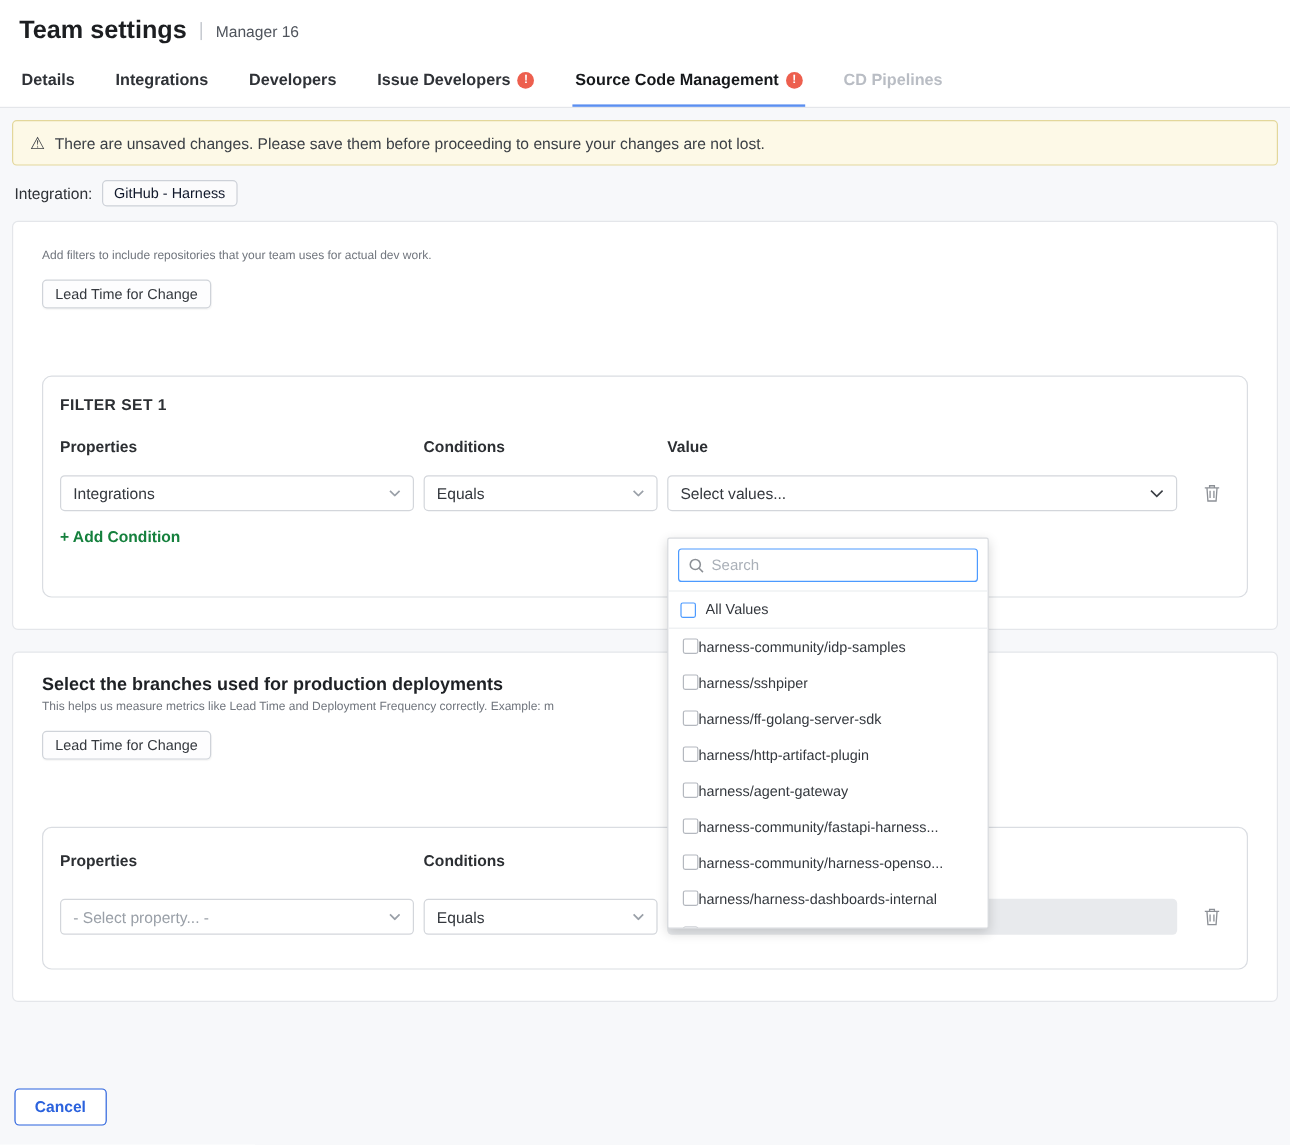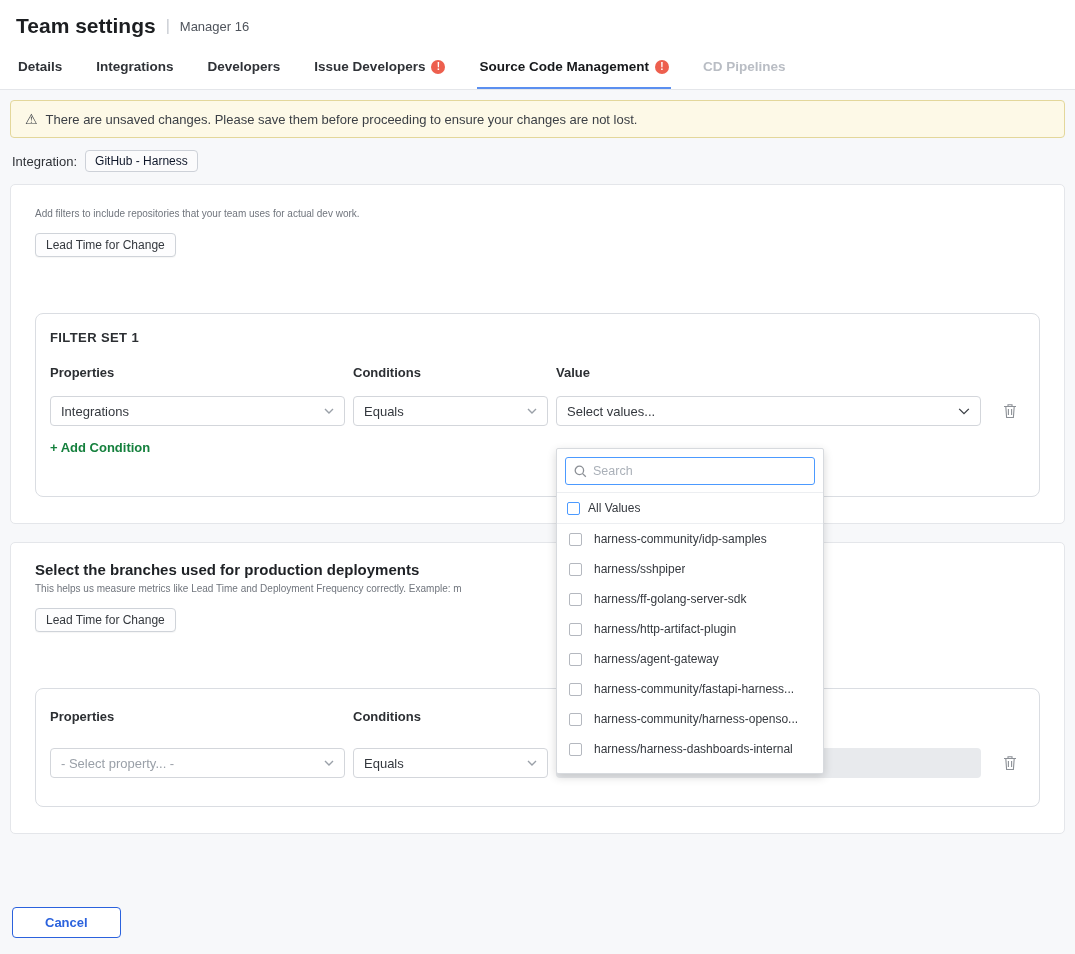--- a/index.html
+++ b/index.html
@@ -64,29 +64,29 @@
   
   .dd-panel { position:absolute; top:52px; left:0; width:268px; background:#fff; border:1px solid #d7dade;
               border-radius:2px; box-shadow:0 3px 10px rgba(0,0,0,0.16); z-index:50; }
   .dd-search-wrap { padding:8px 8px 7px; }
   .dd-search { display:flex; align-items:center; gap:6px; border:1px solid #4c9aff; border-radius:3px;
                height:28px; padding:0 8px; background:#fff; }
   .dd-search input { border:none; outline:none; flex:1; font-size:12.5px; font-family:"Liberation Sans",sans-serif; color:#34383e; min-width:0; }
   .dd-search input::placeholder { color:#aab0b8; }
   .dd-all { display:flex; align-items:center; gap:8px; padding:8px 10px; border-top:1px solid #eceef1; border-bottom:1px solid #eceef1; cursor:pointer; }
   .dd-list { max-height:249px; overflow:hidden; }
-  .dd-opt { display:flex; align-items:center; gap:12px; padding:8px 10px 8px 12px; font-size:12px; color:#34383e; cursor:pointer; }
+  .dd-opt { display:flex; gap:0; padding:8px 10px 8px 12px; font-size:12px; color:#34383e; cursor:pointer; }
   .cb { width:13px; height:13px; border:1.5px solid #b4b8bf; border-radius:2px; background:#fff; flex:none; }
   .cb.blue { border-color:#4c9aff; }
   .dd-label { font-size:12px; color:#34383e; white-space:nowrap; overflow:hidden; text-overflow:ellipsis; }
 
   
   .footer { margin-top:auto; padding:8px 2px 6px; display:flex; gap:14px; }
   .btn { font-family:"Liberation Sans",sans-serif; font-size:13px; font-weight:bold; border-radius:4px;
-         padding:7px 32px; cursor:pointer; }
+         padding:7px 16px; cursor:pointer; }
   .btn-secondary { background:#fff; color:#2b62dd; border:1.5px solid #2b62dd; }
   .btn-primary { background:#2361d6; color:#fff; border:1px solid #2361d6; }
 </style>
 </head>
 <body>
 
 <div class="hdr">
   <div class="hdr-line">
     <span class="page-title">Team settings</span>
     <span class="hdr-sep">|</span>

